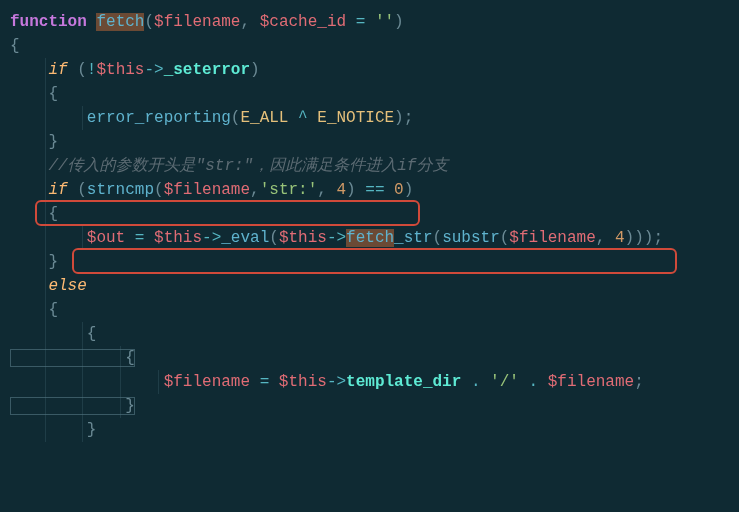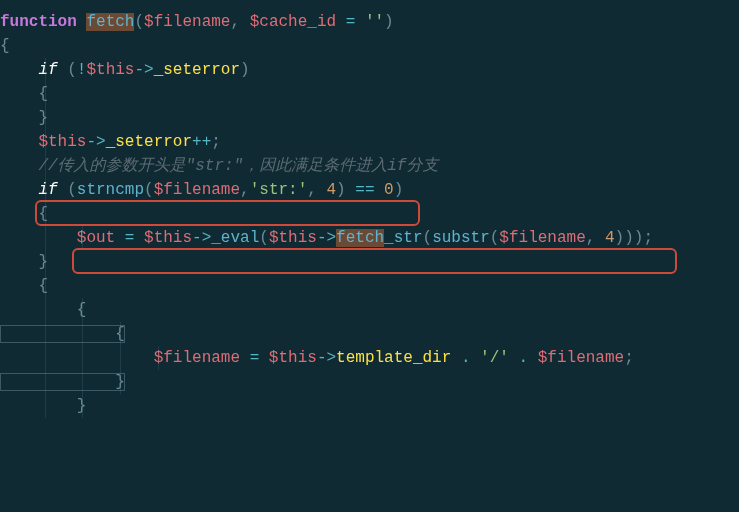--- a/index.html
+++ b/index.html
@@ -9,37 +9,38 @@
     font-size: 16px;
     line-height: 24px;
     color: #6b8a95;
     width: 739px;
     height: 512px;
     overflow: hidden;
     padding: 10px 0;
   }
   .line {
     white-space: pre;
+    padding-left: 10px;
     position: relative;
   }
   .guide {
     position: absolute;
     top: 0;
     bottom: 0;
     width: 1px;
     background: rgba(80,120,130,0.25);
   }
   .kw-func { color: #c678dd; font-weight: bold; }
-  .kw-ctrl { color: #ffffff; font-style: italic; }
+  .kw-ctrl { color: #fdba74; font-style: italic; }
   .fn-hl { color: #5fb3ce; background: #6b4a35; }
   .fn-call { color: #5fb3ce; }
   .var { color: #e06c75; }
   .punct { color: #6b8a95; }
   .arrow { color: #56b6c2; }
-  .prop { color: #fde047; }
+  .prop { color: #5eead4; font-weight: bold; }
   .str { color: #98c379; }
   .num { color: #d19a66; }
   .const { color: #e5c07b; }
   .comment { color: #5c6b73; font-style: italic; }
   .op { color: #56b6c2; }
   .hl-box-1 {
     position: absolute;
     border: 2px solid #d04a3a;
     border-radius: 6px;
     left: 35px;
@@ -69,35 +70,36 @@
 <div>
 
 <div class="line"><span class="kw-func">function</span> <span class="fn-hl">fetch</span><span class="punct">(</span><span class="var">$filename</span><span class="punct">, </span><span class="var">$cache_id</span><span class="op"> = </span><span class="str">''</span><span class="punct">)</span></div>
 
 <div class="line"><span class="punct">{</span></div>
 
 <div class="line"><span class="guide" style="left:45px"></span>    <span class="kw-ctrl">if</span><span class="punct"> (</span><span class="op">!</span><span class="var">$this</span><span class="arrow">-&gt;</span><span class="prop">_seterror</span><span class="punct">)</span></div>
 
 <div class="line"><span class="guide" style="left:45px"></span><span class="punct">    {</span></div>
 
+<div class="line"><span class="guide" style="left:45px"></span><span class="guide" style="left:82px"></span>        <span class="fn-call">error_reporting</span><span class="punct">(</span><span class="const">E_ALL</span><span class="op"> ^ </span><span class="const">E_NOTICE</span><span class="punct">);</span></div>
 
 <div class="line"><span class="guide" style="left:45px"></span><span class="punct">    }</span></div>
 
-<div class="line"><span class="guide" style="left:45px"></span>    <span class="var">$this</span><span class="arrow">-&gt;</span><span class="prop">_seterror</span><span class="op">++</span><span class="punct">;</span></div>
 
 <div class="line"><span class="guide" style="left:45px"></span>    <span class="comment">//传入的参数开头是"str:"，因此满足条件进入if分支</span></div>
 
 <div class="line"><span class="guide" style="left:45px"></span>    <span class="kw-ctrl">if</span><span class="punct"> (</span><span class="fn-call">strncmp</span><span class="punct">(</span><span class="var">$filename</span><span class="punct">,</span><span class="str">'str:'</span><span class="punct">, </span><span class="num">4</span><span class="punct">) </span><span class="op">==</span><span> </span><span class="num">0</span><span class="punct">)</span></div>
 
 <div class="line"><span class="guide" style="left:45px"></span><span class="punct">    {</span></div>
 
 <div class="line"><span class="guide" style="left:45px"></span><span class="guide" style="left:82px"></span>        <span class="var">$out</span><span class="op"> = </span><span class="var">$this</span><span class="arrow">-&gt;</span><span class="fn-call">_eval</span><span class="punct">(</span><span class="var">$this</span><span class="arrow">-&gt;</span><span class="fn-hl">fetch</span><span class="fn-call">_str</span><span class="punct">(</span><span class="fn-call">substr</span><span class="punct">(</span><span class="var">$filename</span><span class="punct">, </span><span class="num">4</span><span class="punct">)));</span></div>
 
 <div class="line"><span class="guide" style="left:45px"></span><span class="punct">    }</span></div>
 
+<div class="line"><span class="guide" style="left:45px"></span>    <span class="kw-ctrl">else</span></div>
 
 <div class="line"><span class="guide" style="left:45px"></span><span class="punct">    {</span></div>
 
 
 <div class="line"><span class="guide" style="left:45px"></span><span class="guide" style="left:82px"></span><span class="punct">        {</span></div>
 
 
 <div class="line"><span class="guide" style="left:45px"></span><span class="guide" style="left:82px"></span><span class="guide" style="left:120px"></span><span class="punct brace-hl">            {</span></div>
 
 <div class="line"><span class="guide" style="left:45px"></span><span class="guide" style="left:82px"></span><span class="guide" style="left:120px"></span><span class="guide" style="left:158px"></span>                <span class="var">$filename</span><span class="op"> = </span><span class="var">$this</span><span class="arrow">-&gt;</span><span class="prop">template_dir</span><span class="op"> . </span><span class="str">'/'</span><span class="op"> . </span><span class="var">$filename</span><span class="punct">;</span></div>

